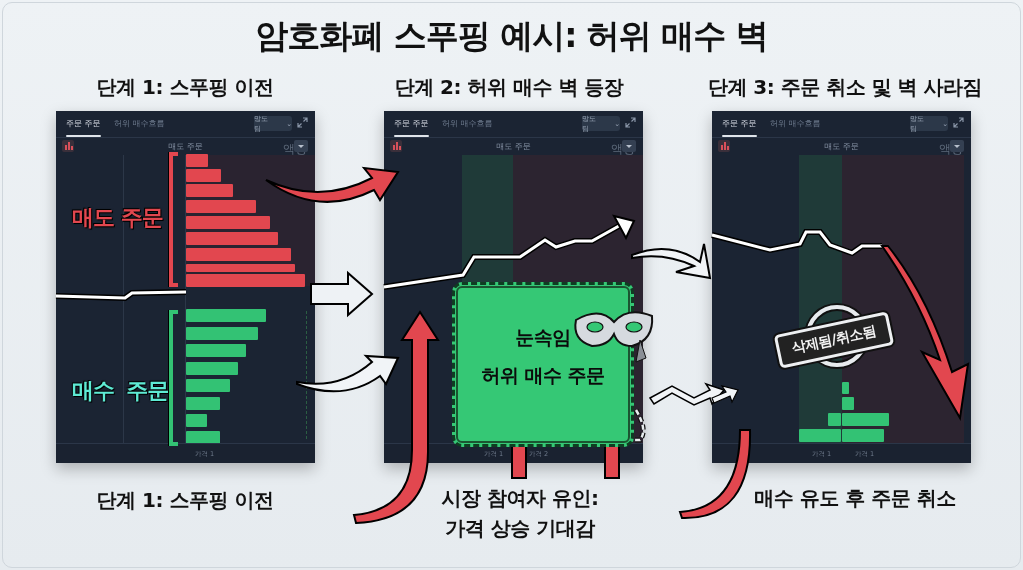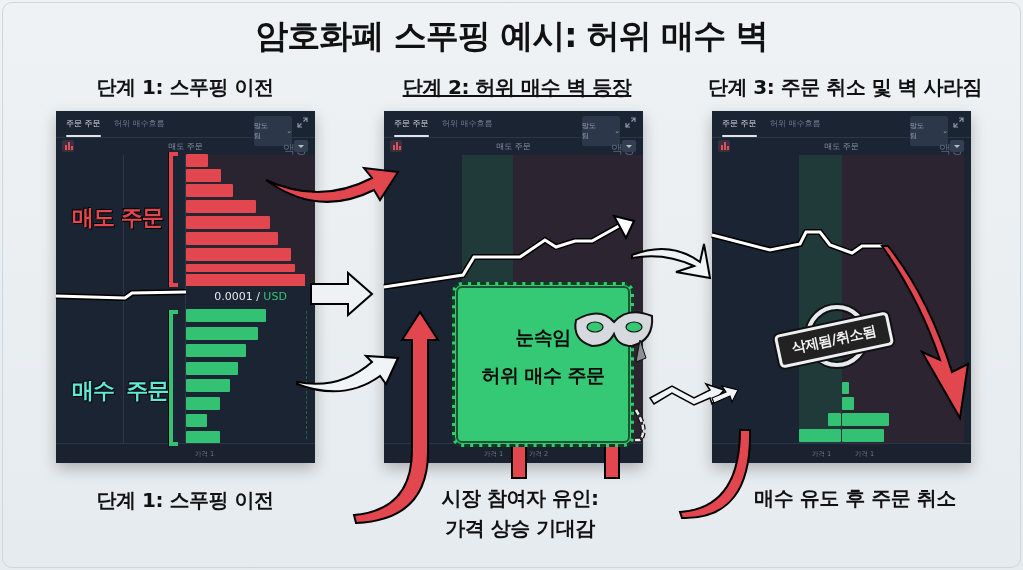--- a/index.html
+++ b/index.html
@@ -39,21 +39,21 @@
   }
   .tab {
     position: absolute; top: 7px; font-size: 8px; color: #d8dde6;
   }
   .tab.active::after {
     content: ""; position: absolute; left: 0; right: 0; bottom: -8px;
     height: 2px; background: #dfe4ea; border-radius: 1px;
   }
   .tab.inactive { color: #6d7a8d; }
   .dropdown {
-    position: absolute; top: 5px; right: 23px; width: 38px; height: 30px;
+    position: absolute; top: 5px; right: 23px; width: 38px; height: 15px;
     background: #2c3849; border-radius: 3px; font-size: 7px; color: #9aa6b7;
     display: flex; align-items: center; justify-content: center; gap: 12px;
   }
   .expand {
     position: absolute; top: 6px; right: 7px; width: 11px; height: 11px;
   }
   .p-sub {
     position: absolute; left: 0; right: 0; top: 27px; height: 17px;
   }
   .chart-icon {
@@ -135,21 +135,21 @@
   svg.overlay { position: absolute; left: 0; top: 0; pointer-events: none; }
 </style>
 </head>
 <body>
 
 <div class="frame"></div>
 
 <div class="main-title">암호화폐 스푸핑 예시: 허위 매수 벽</div>
 
 <div class="stage-title" style="left:40px;width:290px;">단계 1: 스푸핑 이전</div>
-<div class="stage-title" style="left:372px;width:290px;text-decoration:underline;">단계 2: 허위 매수 벽 등장</div>
+<div class="stage-title" style="left:364px;width:290px;">단계 2: 허위 매수 벽 등장</div>
 <div class="stage-title" style="left:690px;width:310px;">단계 3: 주문 취소 및 벽 사라짐</div>
 
 <div class="panel" style="left:56px;">
   <div class="p-header">
     <span class="tab active" style="left:10px;">주문 주문</span>
     <span class="tab inactive" style="left:58px;">허위 매수흐름</span>
     <div class="dropdown">
       <span>망도 팀</span>
       <span>⌄</span>
     </div>
@@ -174,23 +174,20 @@
   <div class="bar-red" style="left:130px;top:43px;width:22px;"></div>
   <div class="bar-red" style="left:130px;top:58px;width:35px;"></div>
   <div class="bar-red" style="left:130px;top:73px;width:47px;"></div>
   <div class="bar-red" style="left:130px;top:89px;width:70px;"></div>
   <div class="bar-red" style="left:130px;top:105px;width:84px;"></div>
   <div class="bar-red" style="left:130px;top:121px;width:92px;"></div>
   <div class="bar-red" style="left:130px;top:137px;width:105px;"></div>
   <div class="bar-red" style="left:130px;top:153px;width:109px;height:8px;"></div>
   <div class="bar-red" style="left:130px;top:163px;width:119px;"></div>
 
-  <div class="price-row">
-    <span>0.0001 / </span><span class="usd">USD</span>
-  </div>
 
   <div class="bar-green" style="left:130px;top:198px;width:80px;"></div>
   <div class="bar-green" style="left:130px;top:216px;width:72px;"></div>
   <div class="bar-green" style="left:130px;top:233px;width:60px;"></div>
   <div class="bar-green" style="left:130px;top:251px;width:52px;"></div>
   <div class="bar-green" style="left:130px;top:268px;width:44px;"></div>
   <div class="bar-green" style="left:130px;top:286px;width:34px;"></div>
   <div class="bar-green" style="left:130px;top:303px;width:21px;"></div>
   <div class="bar-green" style="left:130px;top:320px;width:34px;"></div>
   <div class="vline" style="left:250px;top:200px;height:128px;background:none;border-left:1px dashed #2b5e43;"></div>

